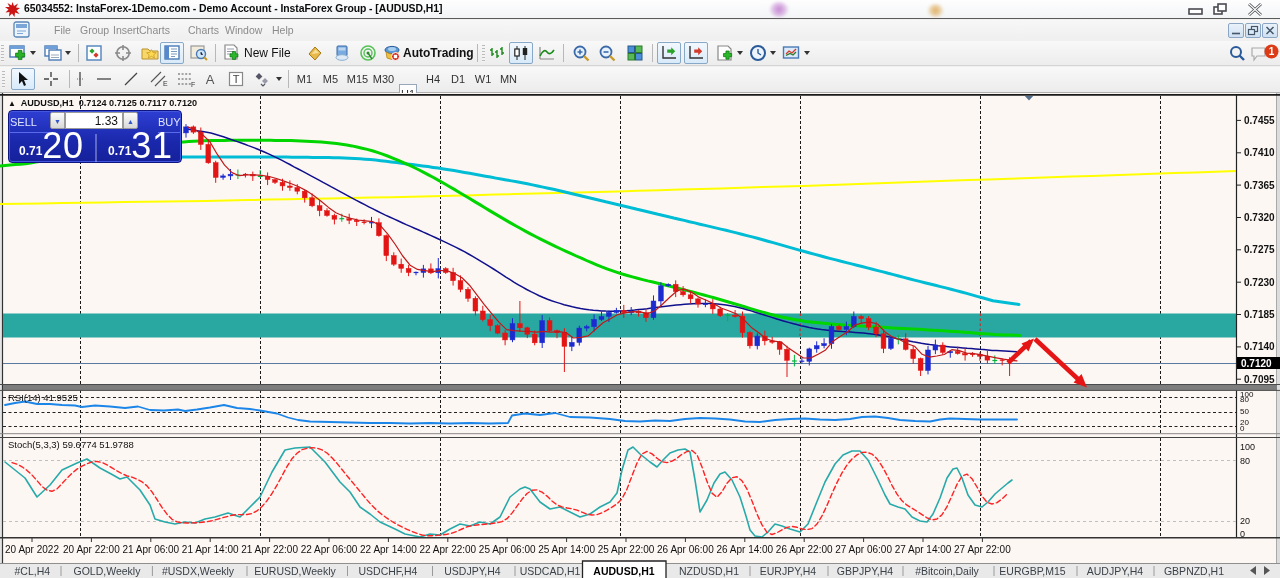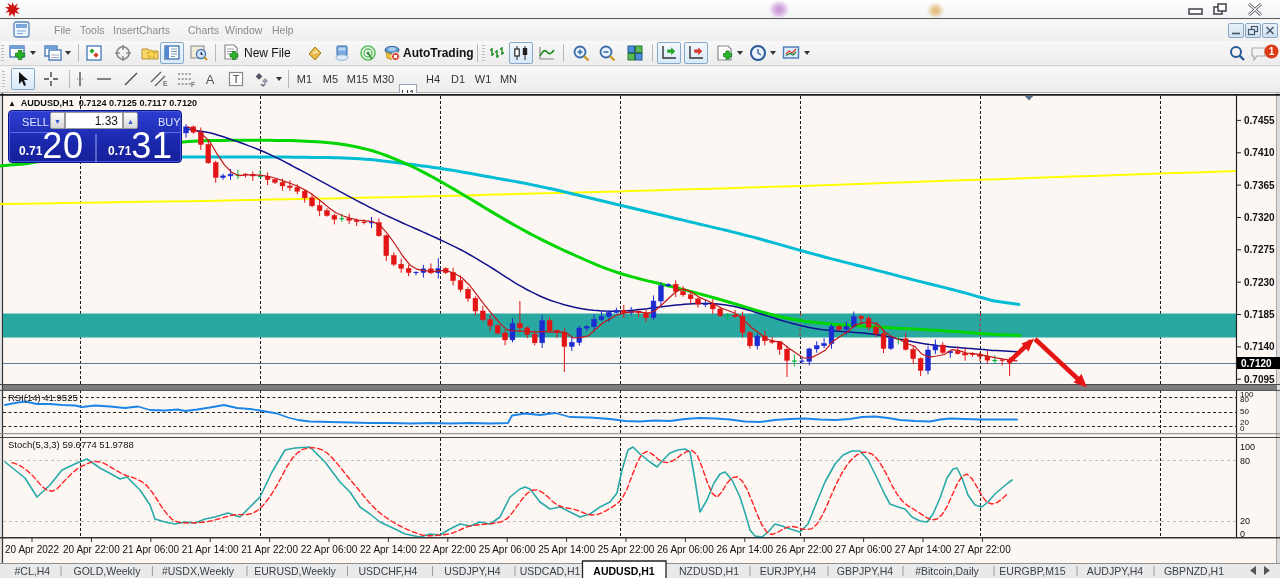--- a/index.html
+++ b/index.html
@@ -14,59 +14,60 @@
 #tb2{position:absolute;left:0;top:67px;width:1280px;height:26px;background:linear-gradient(180deg,#f8f8f8,#ececec);border-bottom:1px solid #b0b0b0}
 .ic{position:absolute;top:3px;width:18px;height:18px}
 .car{position:absolute;top:10px;width:0;height:0;border-left:3.5px solid transparent;border-right:3.5px solid transparent;border-top:4px solid #333}
 .vsep{position:absolute;top:3px;width:1px;height:18px;background:#b8b8b8}
 .grip{position:absolute;top:4px;width:3px;height:17px;background:repeating-linear-gradient(180deg,#bbb 0 1px,#f4f4f4 1px 3px)}
 .tbtxt{position:absolute;top:5px;font-size:12px;color:#111;white-space:nowrap}
 .pressed{position:absolute;top:1px;height:22px;background:linear-gradient(180deg,#f2f8fd,#d8eafa);border:1px solid #88a8c8;border-radius:2px}
 .tf{position:absolute;top:4px;height:17px;font-size:11px;color:#333;text-align:center;line-height:17px}
 .tfon{background:#fdfdfd;border:1px solid #98a8b8;border-radius:0;top:17px;height:19px;line-height:18px}
 #panel{position:absolute;left:8px;top:110px;width:174px;height:53px;background:linear-gradient(180deg,#2e3ed2,#1a28ac 60%,#15209a);border:1px solid #0d1580;border-radius:4px;box-shadow:inset 0 0 0 1px #4456dd}
-#psell,#pbuy{position:absolute;top:1px;height:21px;width:39px;color:#dfe5ff;font-size:11px;text-align:right;line-height:21px;border-bottom:1px solid #5a6ae8}
+#psell,#pbuy{position:absolute;top:1px;height:21px;width:39px;color:#dfe5ff;font-size:11px;text-align:left;line-height:21px;border-bottom:1px solid #5a6ae8}
 #psell{left:1px}
 #pbuy{right:1px;width:22px}
 #pspindn,#pspinup{position:absolute;top:1px;width:15px;height:17px;background:linear-gradient(180deg,#fbfbfb,#d8d8d8);border:1px solid #9a9a9a;color:#3355cc;font-size:7px;text-align:center;line-height:17px}
 #pspindn{left:41px;border-radius:2px 0 0 2px}
 #pspinup{left:114px;border-radius:0 2px 2px 0}
 #plot{position:absolute;left:56px;top:1px;width:58px;height:17px;background:#fff;border:1px solid #9a9a9a;font-size:12px;color:#111;text-align:right;line-height:17px;padding-right:4px}
 #psellpx,#pbuypx{position:absolute;top:21px;height:31px;color:#fff;white-space:nowrap}
 #psellpx{left:10px}
 #pbuypx{left:99px}
 .sm{font-size:12px;font-weight:bold;vertical-align:baseline;position:relative;top:-3px}
 .bg{font-size:36px;letter-spacing:0.5px;line-height:28px}
 </style></head>
 <body>
 <div id="title">
     <span style="position:absolute;left:770px;top:2px;width:18px;height:15px;border-radius:50%;background:radial-gradient(circle,rgba(190,120,205,0.9),rgba(190,120,205,0));filter:blur(1.5px)"></span>
     <span style="position:absolute;left:928px;top:4px;width:15px;height:13px;border-radius:50%;background:radial-gradient(circle,rgba(220,165,80,0.9),rgba(220,165,80,0));filter:blur(1.5px)"></span>
     <span class="logo"><svg width="15" height="15" viewBox="0 0 15 15">
         <path d="M7.5,0 L9,4 L13,1.5 L11,5.5 L15,6 L11.5,8.5 L14.5,12 L10,10.5 L9.5,15 L7,11.5 L4,14.5 L4.5,10 L0.5,10.5 L3.5,7.5 L0,5 L4.5,5 L2.5,1 L6.5,3.5 Z" fill="#cc1414"></path>
         <circle cx="7.5" cy="7.5" r="2.2" fill="#cc1414"></circle>
       </svg></span>
+    <span class="txt">65034552: InstaForex-1Demo.com - Demo Account - InstaForex Group - [AUDUSD,H1]</span>
     <svg width="110" height="20" viewBox="0 0 110 20" style="position:absolute;left:1180px;top:0">
 <g stroke="#4a4a52" stroke-width="1.6" fill="none">
 <rect x="9" y="9" width="13" height="5" fill="#fff"></rect>
 <rect x="34" y="7" width="8" height="7" fill="#fff"></rect>
         <rect x="38" y="4" width="8" height="7" fill="#fff"></rect>
 <path d="M69,4 L81,15 M81,4 L69,15" stroke-width="2.8"></path>
 <path d="M69,4 L81,15 M81,4 L69,15" stroke="#fff" stroke-width="1.1"></path>
 </g>
     </svg>
   </div>
 <div id="menu">
     <span class="micon"><svg width="17" height="17" viewBox="0 0 17 17">
         <rect x="1" y="1" width="15" height="15" rx="2" fill="#eef4fb" stroke="#5a86b8" stroke-width="1.3"></rect>
         <rect x="3" y="3" width="11" height="4" fill="#7aa6d8"></rect>
         <path d="M4,10 h9 M4,12.5 h6" stroke="#7aa6d8" stroke-width="1.2"></path>
       </svg></span>
     <span class="mi" style="left:54px">File</span>
-    <span class="mi" style="left:80px">Tools</span>
+    <span class="mi" style="left:80px">Group</span>
     <span class="mi" style="left:113px">Insert</span>
     <span class="mi" style="left:139px">Charts</span>
     <span class="mi" style="left:188px">Charts</span>
     <span class="mi" style="left:225px">Window</span>
     <span class="mi" style="left:272px">Help</span>
     <span class="mdib" style="left:1228px"><svg width="12" height="11">
         <path d="M2,8.5 H10" stroke="#44566a" stroke-width="1.6"></path>
       </svg></span>
 <span class="mdib" style="left:1245px"><svg width="12" height="11">
         <rect x="4.5" y="1.5" width="6" height="5" fill="none" stroke="#44566a" stroke-width="1.2"></rect>

